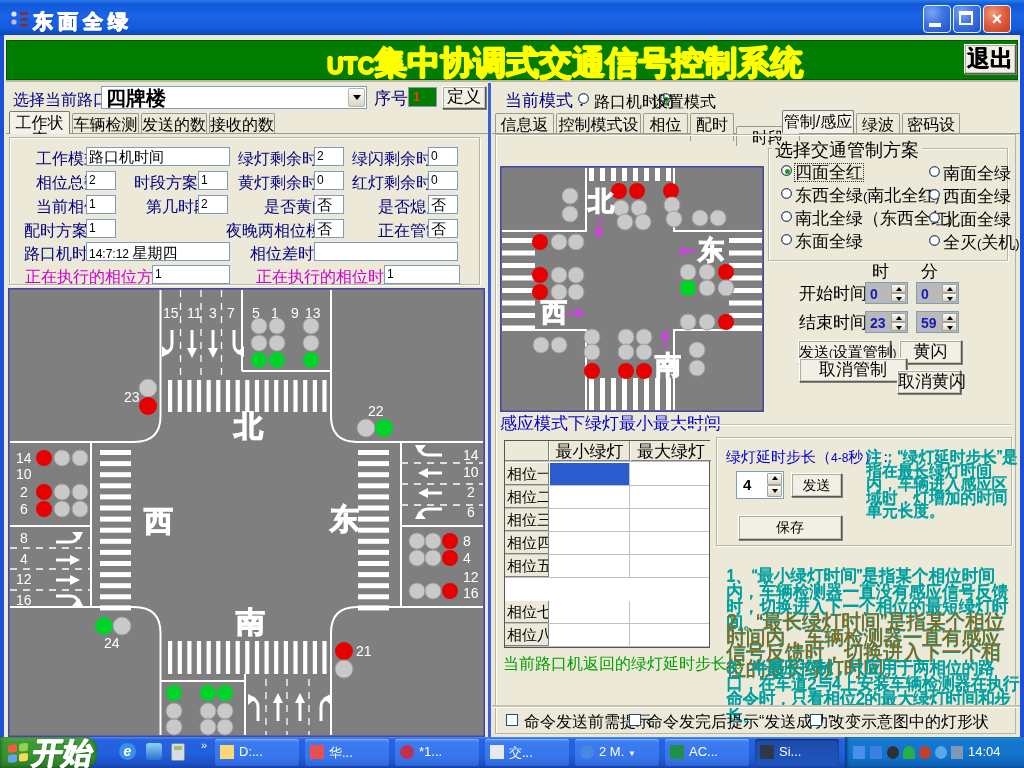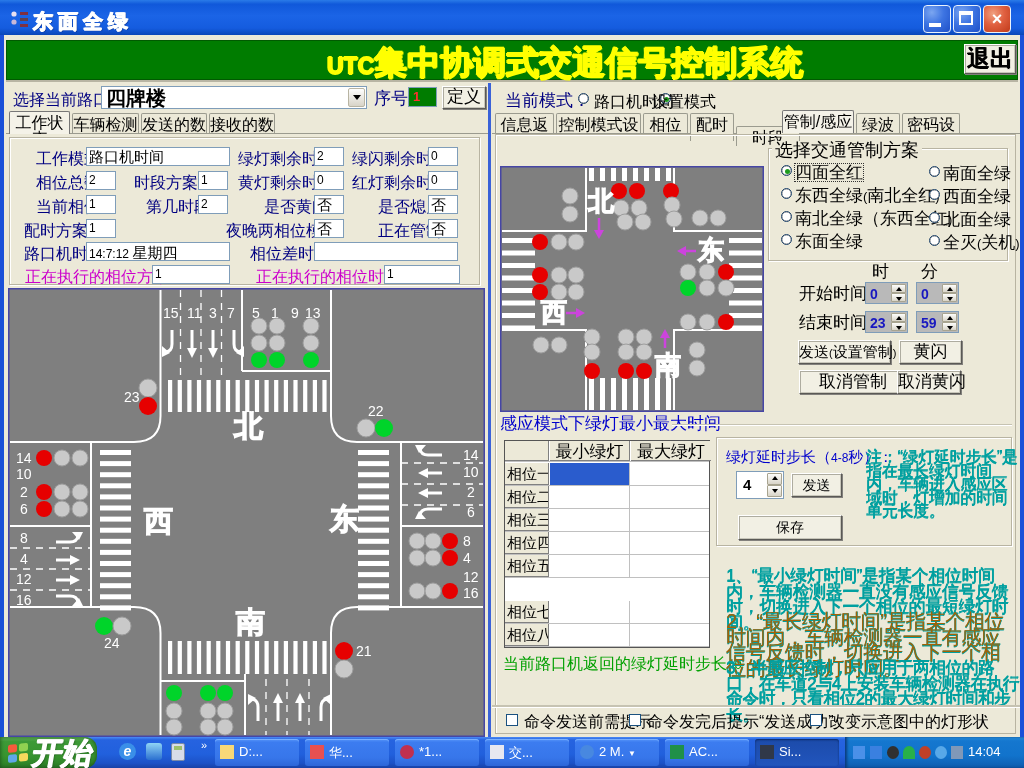--- a/index.html
+++ b/index.html
@@ -620,21 +620,21 @@
 <div class="abs spin" style="left:916px;top:311px">
     <span class="sv">59</span>
     <span class="sb su"></span>
     <span class="sb sd"></span>
   </div>
 
 <div class="btn" style="left:798px;top:340px;width:93px;height:24px;font-size:15px;line-height:22px">发送<span style="font-size:11px">(</span>设置管制<span style="font-size:11px">)</span></div>
 
 <div class="btn" style="left:899px;top:340px;width:63px;height:24px;font-size:17px;line-height:21px">黄闪</div>
 
-<div class="btn" style="left:799px;top:370px;width:108px;height:24px;font-size:17px;line-height:21px">取消管制</div>
+<div class="btn" style="left:799px;top:358px;width:108px;height:24px;font-size:17px;line-height:21px">取消管制</div>
 
 <div class="btn" style="left:897px;top:370px;width:64px;height:24px;font-size:17px;line-height:21px">取消黄闪</div>
 
 <div class="abs nav" style="left:500px;top:415px;font-size:17px;color:#0000cc">感应模式下绿灯最小最大时间</div>
 <div class="abs" style="left:672px;top:424px;width:340px;height:1px;background:#c6c3b2;box-shadow:0 1px 0 #fff"></div>
 
 <div class="abs" id="gtable" style="left:504px;top:440px;width:206px;height:208px;background:#fff;border:1px solid #555">
 
 <div class="trow" style="top:0;height:21px">
       <div class="tlab" style="background:#ece9d8"></div>

